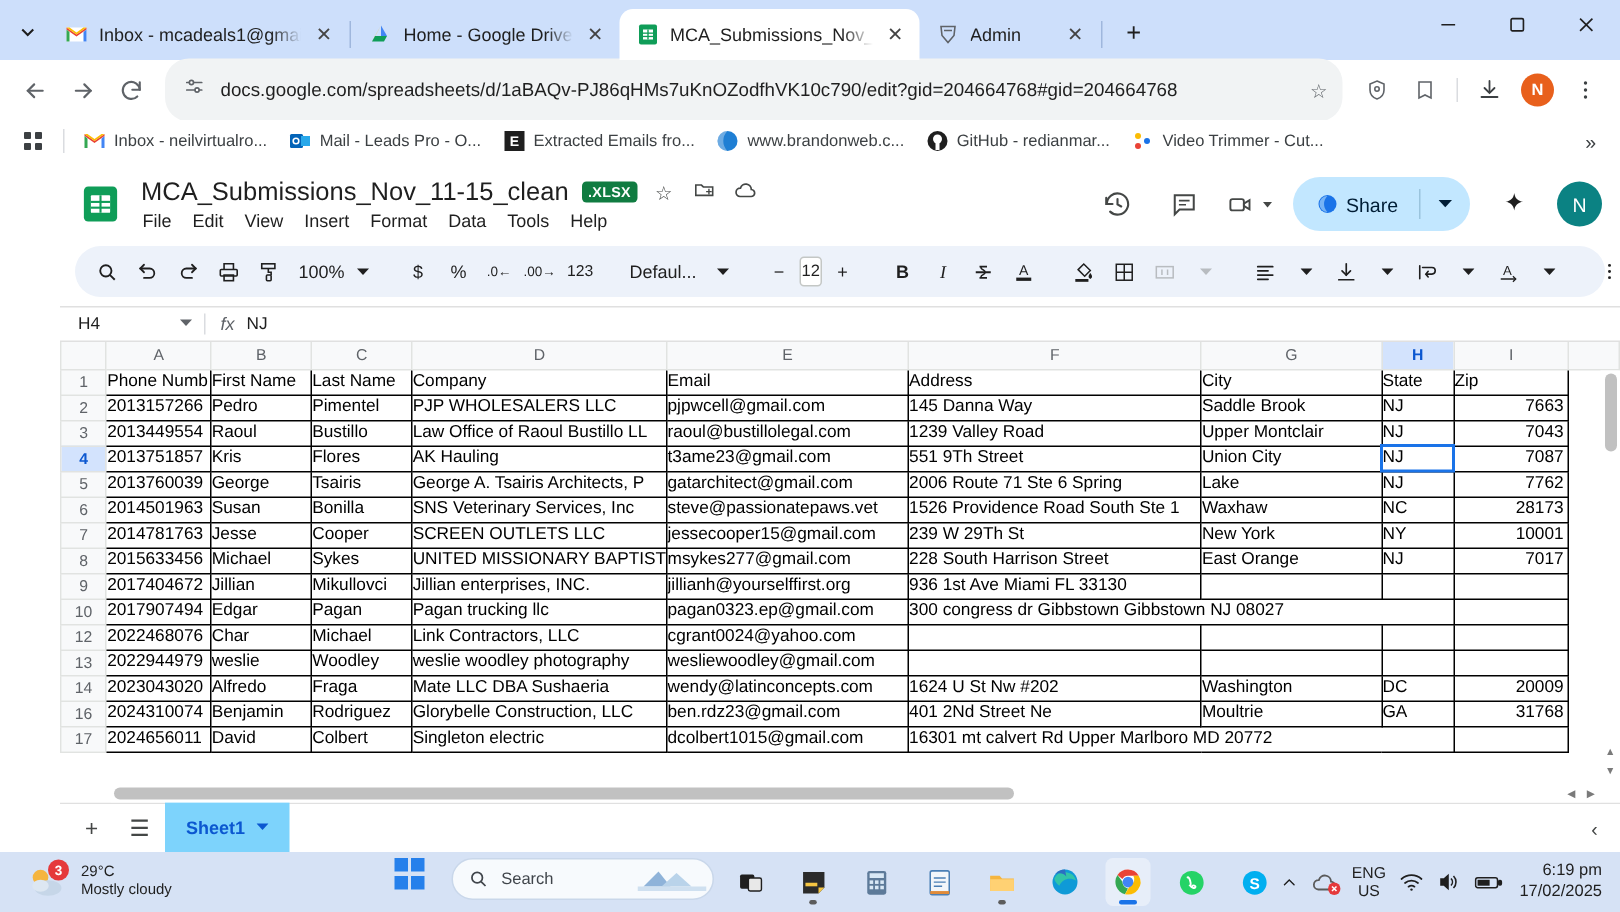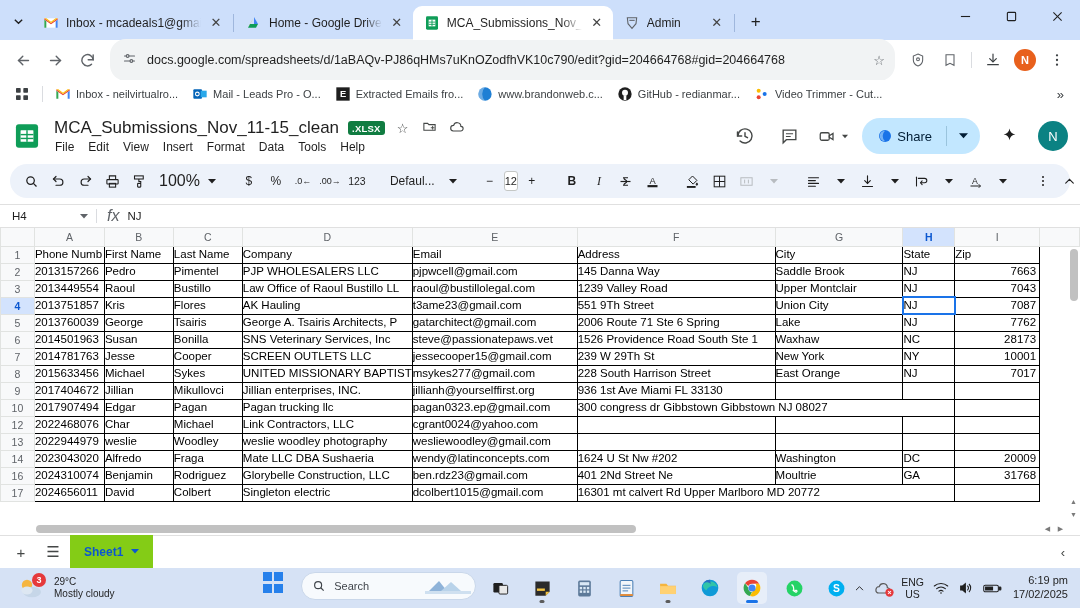--- a/index.html
+++ b/index.html
@@ -56,21 +56,21 @@
 
   
   .bookmarks { height: 28px; background: #fff; display: flex; align-items: center; padding: 0 8px; gap: 2px; font-size: 11px; color: #3c4043; }
   .bm { display: flex; align-items: center; gap: 5px; padding: 3px 6px; border-radius: 4px; white-space: nowrap; max-width: 150px; overflow: hidden; }
   .bm .bmlabel { overflow: hidden; text-overflow: ellipsis; white-space: nowrap; }
   .bm-sep { width: 1px; height: 16px; background: #dadce0; margin: 0 4px; }
   .bm-overflow { margin-left: auto; padding: 0 8px; font-size: 13px; color: #3c4043; }
   .ico { width: 16px; height: 16px; flex: 0 0 16px; display: block; }
 
   
-  .sheets { flex: 1 1 auto; background: #fff; display: flex; flex-direction: column; overflow: hidden; }
+  .sheets { flex: 1 1 auto; background: #fff; display: flex; flex-direction: column; overflow: hidden; padding-left: 40px; }
 
   .gs-header { height: 56px; display: flex; align-items: center; padding: 0 12px 0 10px; gap: 10px; }
   .gs-logo { width: 34px; height: 34px; flex: 0 0 34px; display:flex; align-items:center; justify-content:center;}
   .gs-titleblock { display: flex; flex-direction: column; justify-content: center; gap: 1px; }
   .gs-titlerow { display: flex; align-items: center; gap: 9px; }
   .gs-title { font-size: 17px; color: #1f1f1f; font-family: "Liberation Sans", sans-serif; }
   .xlsx-badge { background: #107c41; color: #fff; font-size: 9.5px; font-weight: 700; padding: 1.5px 4px; border-radius: 3px; letter-spacing: .2px;}
   .gs-hicon { font-size: 13px; color: #444746; width: 18px; text-align: center; }
   .gs-menus { display: flex; gap: 12px; font-size: 12px; color: #1f1f1f; margin-top: 1px; text-align: center;}
   .gs-menus span { padding: 0 1px; }
@@ -87,33 +87,33 @@
 
   
   .gs-toolbar-wrap { padding: 0 10px 6px; }
   .gs-toolbar {
     height: 34px; background: #edf2fa; border-radius: 17px; display: flex; align-items: center;
     padding: 0 8px; gap: 1px; font-size: 12px; color: #1f1f1f;
   }
   .tb { min-width: 26px; height: 26px; padding: 0 3px; border-radius: 4px; display: flex; align-items: center; justify-content: center; color: #1f1f1f; font-size: 12px;}
   .tb.wide { padding: 0 6px; }
   .tb-sep { width: 1px; height: 18px; background: #c7c7c7; margin: 0 6px; }
-  .zoomsel { display: flex; align-items: center; gap: 8px; padding: 0 6px; font-size: 16px; }
+  .zoomsel { display: flex; align-items: center; gap: 8px; padding: 0 6px; font-size: 12px; }
   .fontsel { display: flex; align-items: center; gap: 14px; padding: 0 6px; font-size: 12px; }
   .fsize-box { width: 30px; height: 20px; border: 1px solid #c4c7c5; border-radius: 3px; font-size: 11px; display: flex; align-items: center; justify-content: center; background:#fff;}
   .tb-collapse { margin-left: auto; }
   .disabled { color: #b8bcc0; }
 
   
   .formula-bar { height: 24px; display: flex; align-items: center; border-top: 1px solid #e0e0e0; border-bottom: 1px solid #e0e0e0; font-size: 11.5px; color: #1f1f1f; }
   .namebox { width: 96px; display: flex; align-items: center; justify-content: space-between; padding: 0 8px 0 12px; height: 100%; }
   .namebox .nb-val { font-size: 11.5px; }
   .namebox .nb-arrow { font-size: 7px; color: #5f6368; }
   .fx-sep { width: 1px; height: 14px; background: #dadce0; }
-  .fx { padding: 0 8px 0 10px; font-style: italic; color: #5f6368; font-size: 16px; }
+  .fx { padding: 0 8px 0 10px; font-style: italic; color: #5f6368; font-size: 12px; }
   .fx-content { font-size: 11.5px; }
 
   
   .grid-wrap { flex: 1 1 auto; position: relative; overflow: hidden; background: #fff; }
   table.grid { border-collapse: collapse; table-layout: fixed; font-size: 11.5px; color: #000; }
   table.grid td, table.grid th { padding: 0; margin: 0; }
   .colhdr {
     height: 18px; background: #f8f9fa; border: 1px solid #e1e3e1;
     font-weight: 400; font-size: 10.5px; color: #5f6368; text-align: center;
     border-top: none;
@@ -141,21 +141,21 @@
   .vbtn { position:absolute; left:0; width:13px; height:13px; display:flex; align-items:center; justify-content:center; font-size:7px; color:#7a7a7a;}
   .hscroll { position: absolute; left: 34px; right: 13px; bottom: 0; height: 13px; background: #fff; }
   .hthumb { position: absolute; left: 2px; top: 3px; width: 600px; height: 8px; background: #c1c1c1; border-radius: 4px; }
   .hbtn { position:absolute; top:0; width:13px; height:13px; display:flex; align-items:center; justify-content:center; font-size:7px; color:#7a7a7a;}
 
   
   .sheetbar { height: 33px; border-top: 1px solid #e0e0e0; display: flex; align-items: center; padding-left: 6px; gap: 2px; background: #fff; }
   .sb-icon { width: 30px; height: 28px; display: flex; align-items: center; justify-content: center; color: #444746; font-size: 15px; }
   .sheet-tab {
     height: 47px; display: flex; align-items: center; gap: 8px; padding: 0 14px;
-    background: #84cc16; color: #0b57d0; font-size: 12px; font-weight: 700;
+    background: #7dd3fc; color: #0b57d0; font-size: 12px; font-weight: 700;
   }
   .sheet-tab .sarrow { font-size: 8px; }
   .sb-right { margin-left: auto; width: 34px; display: flex; align-items: center; justify-content: center; color: #444746; font-size: 13px;}
 
   
   .taskbar {
     height: 40px; background: #d6e2f5; display: flex; align-items: center;
     padding: 0 8px; gap: 0; font-size: 11px; color: #1f1f1f;
   }
   .weather { display: flex; align-items: center; gap: 8px; padding-left: 8px; width: 230px;}

